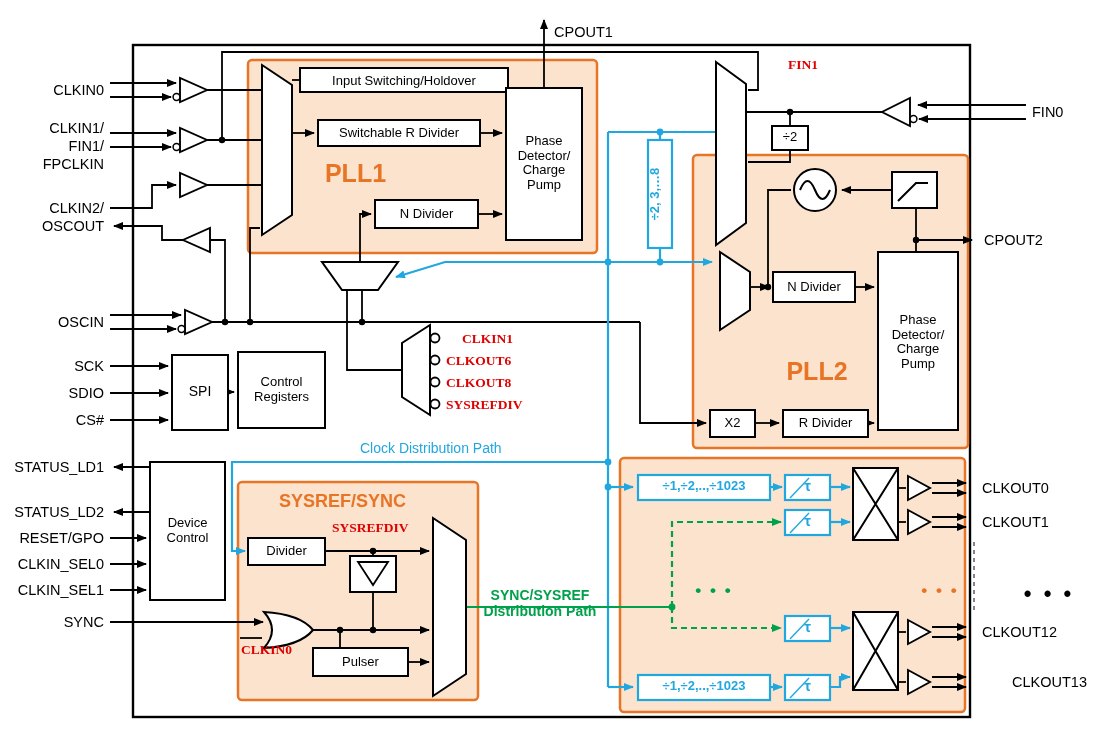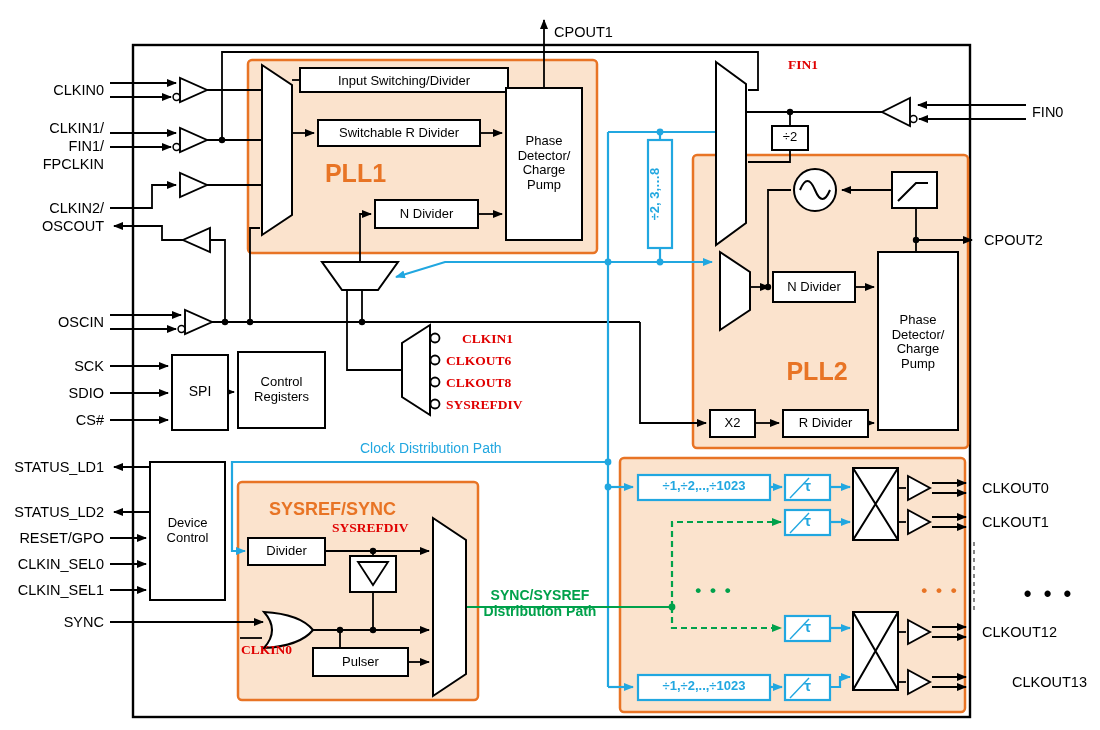--- a/index.html
+++ b/index.html
@@ -271,39 +271,39 @@
 <div class="t pin ra" style="left:0;top:582px;width:104px;">CLKIN_SEL1</div>
 <div class="t pin ra" style="left:0;top:614px;width:104px;">SYNC</div>
 
 <div class="t pin la" style="left:1032px;top:104px;width:66px;">FIN0</div>
 <div class="t pin la" style="left:984px;top:232px;width:110px;">CPOUT2</div>
 <div class="t pin la" style="left:982px;top:480px;width:112px;">CLKOUT0</div>
 <div class="t pin la" style="left:982px;top:514px;width:112px;">CLKOUT1</div>
 <div class="t pin la" style="left:982px;top:624px;width:112px;">CLKOUT12</div>
 <div class="t pin la" style="left:1012px;top:674px;width:112px;">CLKOUT13</div>
 
-<div class="t" style="left:300px;top:74px;width:208px;">Input Switching/Divider</div>
+<div class="t" style="left:300px;top:74px;width:208px;">Input Switching/Holdover</div>
 <div class="t" style="left:318px;top:126px;width:162px;">Switchable R Divider</div>
 <div class="t" style="left:506px;top:134px;width:76px;">Phase Detector/ Charge Pump</div>
 <div class="t" style="left:375px;top:207px;width:103px;">N Divider</div>
 <div class="t org" style="left:298px;top:159px;width:115px;">PLL1</div>
 
 <div class="t red" style="left:772px;top:57px;width:62px;">FIN1</div>
 <div class="t" style="left:772px;top:130px;width:36px;">÷2</div>
 <div class="t" style="left:773px;top:280px;width:82px;">N Divider</div>
 <div class="t" style="left:878px;top:313px;width:80px;">Phase Detector/ Charge Pump</div>
 <div class="t org" style="left:762px;top:357px;width:110px;">PLL2</div>
 <div class="t" style="left:710px;top:416px;width:45px;">X2</div>
 <div class="t" style="left:783px;top:416px;width:85px;">R Divider</div>
 
 <div class="t fs14" style="left:172px;top:384px;width:56px;">SPI</div>
 <div class="t" style="left:238px;top:375px;width:87px;">Control Registers</div>
 <div class="t" style="left:150px;top:516px;width:75px;">Device Control</div>
 
-<div class="t orgsm" style="left:250px;top:491px;width:165px;margin-top:8px;">SYSREF/SYNC</div>
+<div class="t orgsm" style="left:260px;top:491px;width:165px;">SYSREF/SYNC</div>
 <div class="t" style="left:248px;top:544px;width:77px;">Divider</div>
 <div class="t red la" style="left:332px;top:520px;width:100px;">SYSREFDIV</div>
 <div class="t" style="left:313px;top:655px;width:95px;">Pulser</div>
 <div class="t red la" style="left:241px;top:642px;width:70px;">CLKIN0</div>
 
 <div class="t red la" style="left:446px;top:331px;width:95px;margin-left:16px;">CLKIN1</div>
 <div class="t red la" style="left:446px;top:353px;width:95px;">CLKOUT6</div>
 <div class="t red la" style="left:446px;top:375px;width:95px;">CLKOUT8</div>
 <div class="t red la" style="left:446px;top:397px;width:95px;">SYSREFDIV</div>
 

